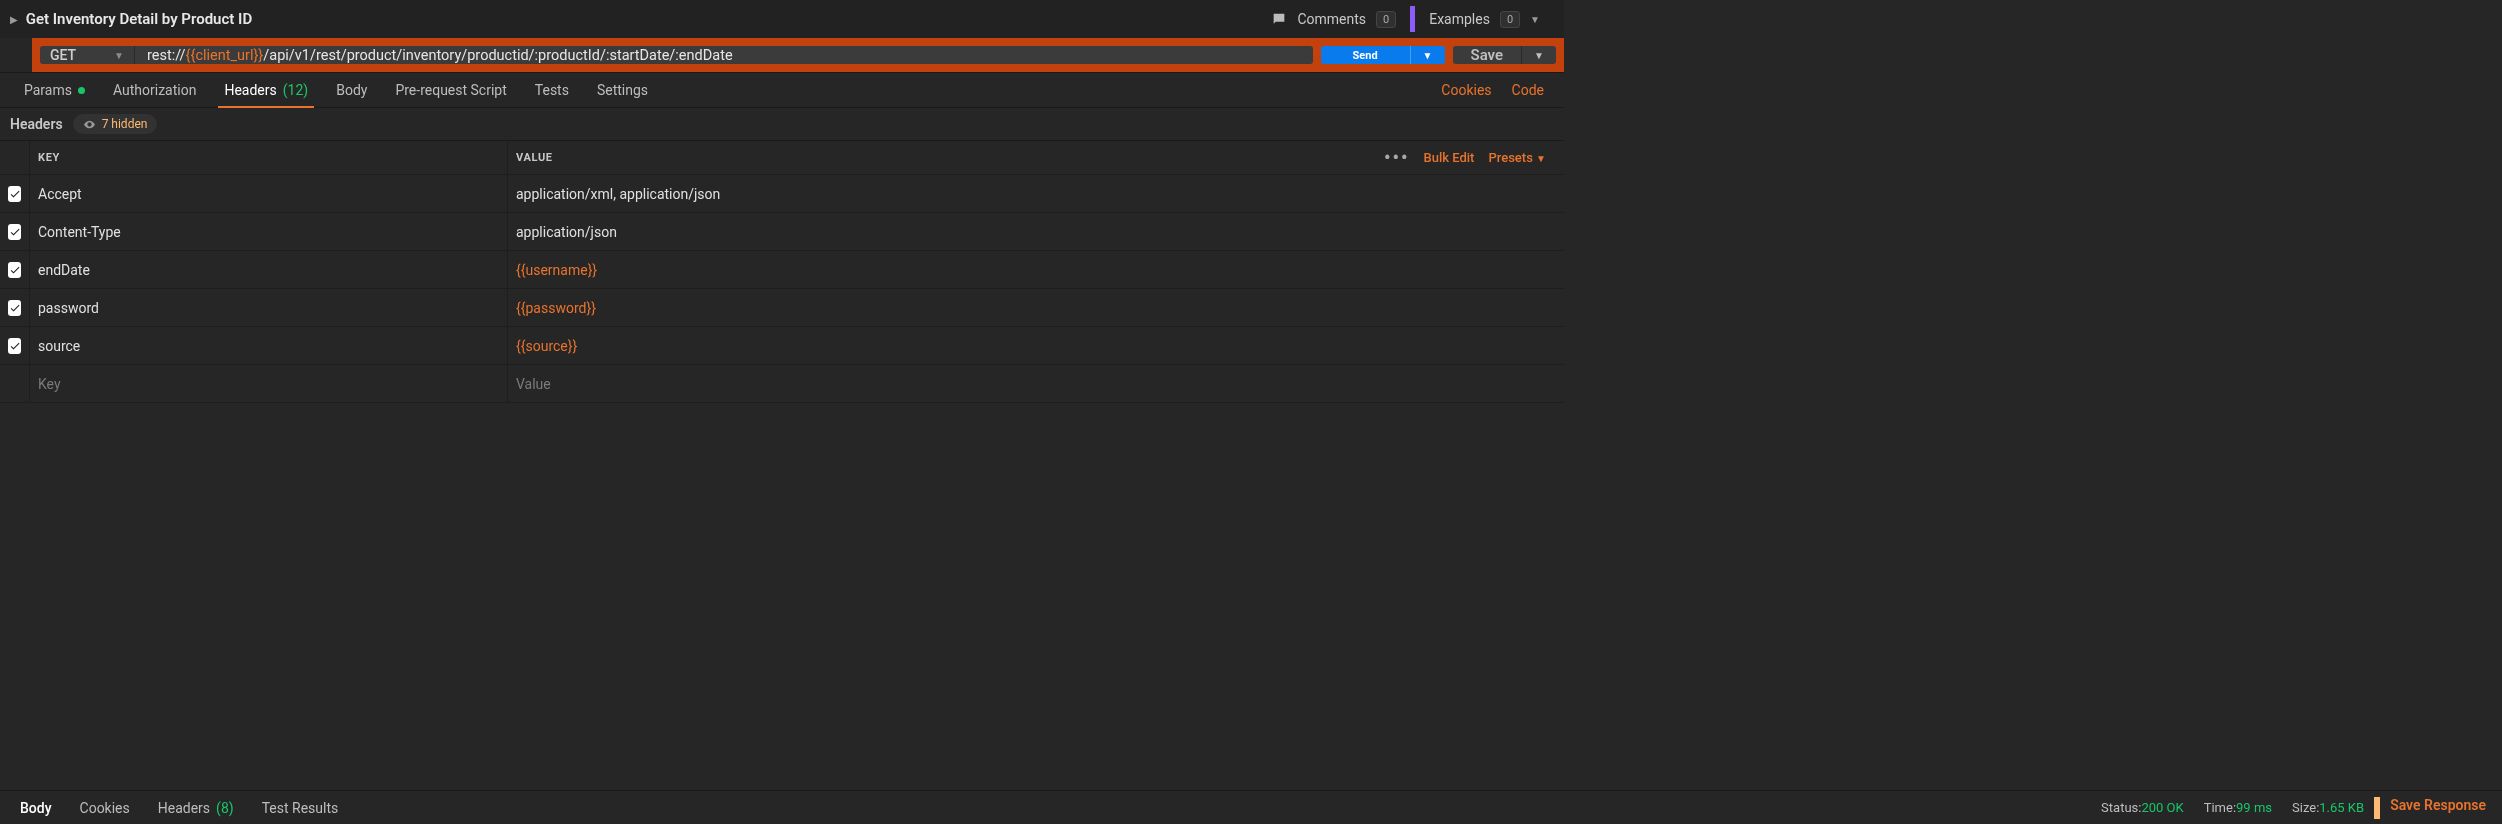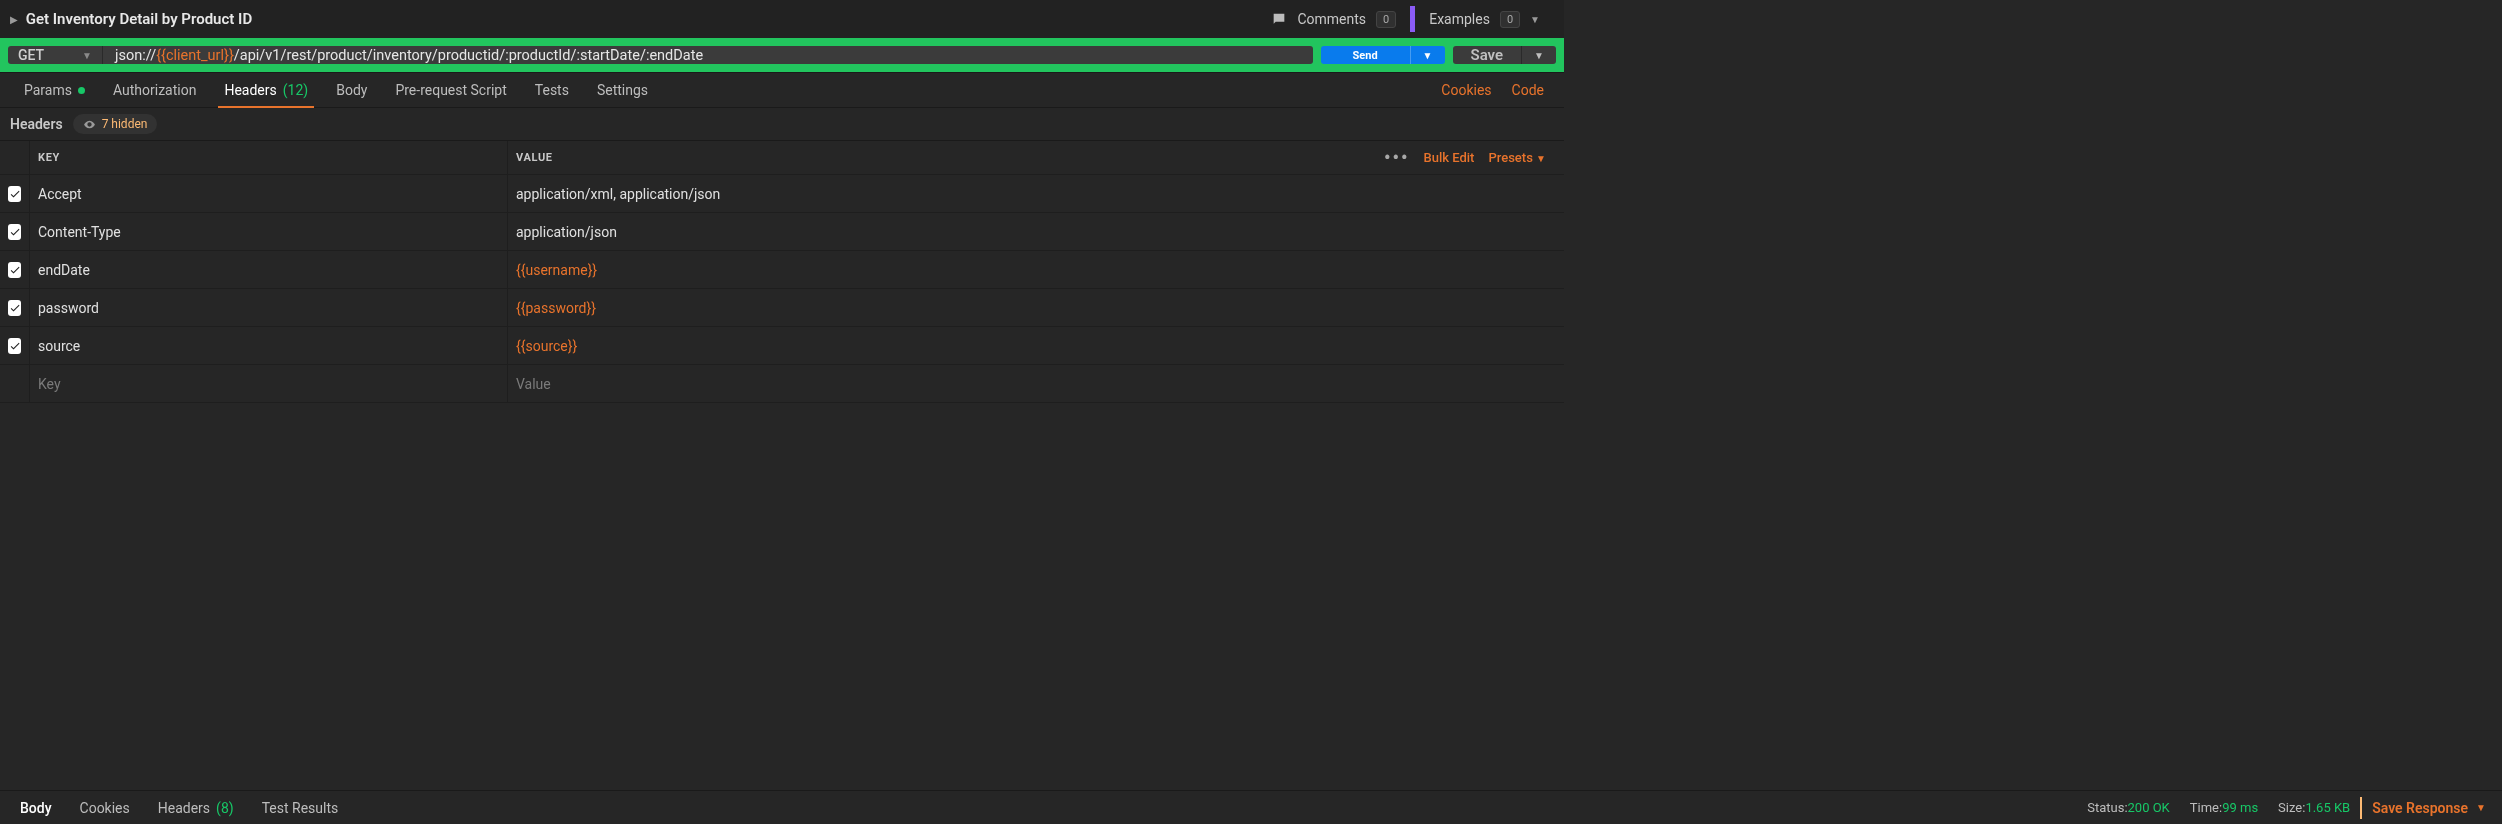--- a/index.html
+++ b/index.html
@@ -51,21 +51,22 @@
     padding: 1px 6px;
   }
   .titlebar .chev { color: #9a9a9a; font-size: 10px; }
 
   
   .requestbar {
     display: flex;
     align-items: stretch;
     gap: 8px;
     padding: 8px;
-    background: #22c55e;
+    background: #c2410c;
+    margin-left: 32px;
   }
   .method-url {
     flex: 1;
     display: flex;
     background: #3b3b3b;
     border-radius: 3px;
     overflow: hidden;
   }
   .method {
     display: flex;
@@ -236,22 +237,23 @@
   .statusbar .count-green { color: #17c767; }
   .statusbar .spacer { flex: 1; }
   .statusbar .kv { padding: 0 10px; color: #bdbdbd; font-size: 13px; }
   .statusbar .kv .v { color: #17c767; }
   .statusbar .kv.size .v { color: #17c767; }
   .statusbar .saveresp {
     color: #e8732c;
     font-weight: 600;
     padding: 0 10px;
     display: flex; align-items: center; gap: 8px;
-    border-left: 2px solid #fdba74;
+    border-left: 6px solid #fdba74;
     height: 22px;
+    flex-direction: column;
   }
   .statusbar .saveresp .caret { font-size: 10px; }
 
 </style>
 </head>
 <body>
 
 <div class="titlebar">
   <span class="tri">▶</span>
   <span class="title">Get Inventory Detail by Product ID</span>
@@ -270,21 +272,21 @@
   </div>
 </div>
 
 <div class="requestbar">
   <div class="method-url">
     <div class="method">
       <span>GET</span>
       <span class="chev">▼</span>
     </div>
     <div class="url">
-      <span>json://</span>
+      <span>rest://</span>
         <span class="var">{{client_url}}</span>
         <span>/api/v1/rest/product/inventory/productid/:productId/:startDate/:endDate</span>
     </div>
   </div>
   <div class="btn btn-send">
     <span class="main">Send</span>
     <span class="drop">▼</span>
   </div>
   <div class="btn btn-save">
     <span class="main">Save</span>

